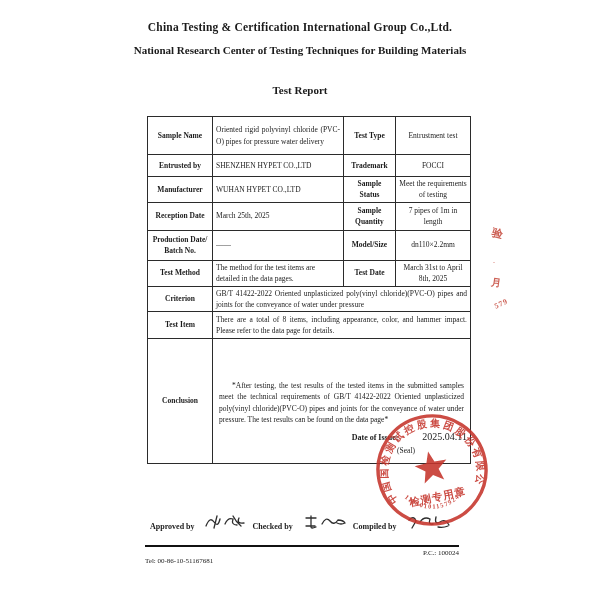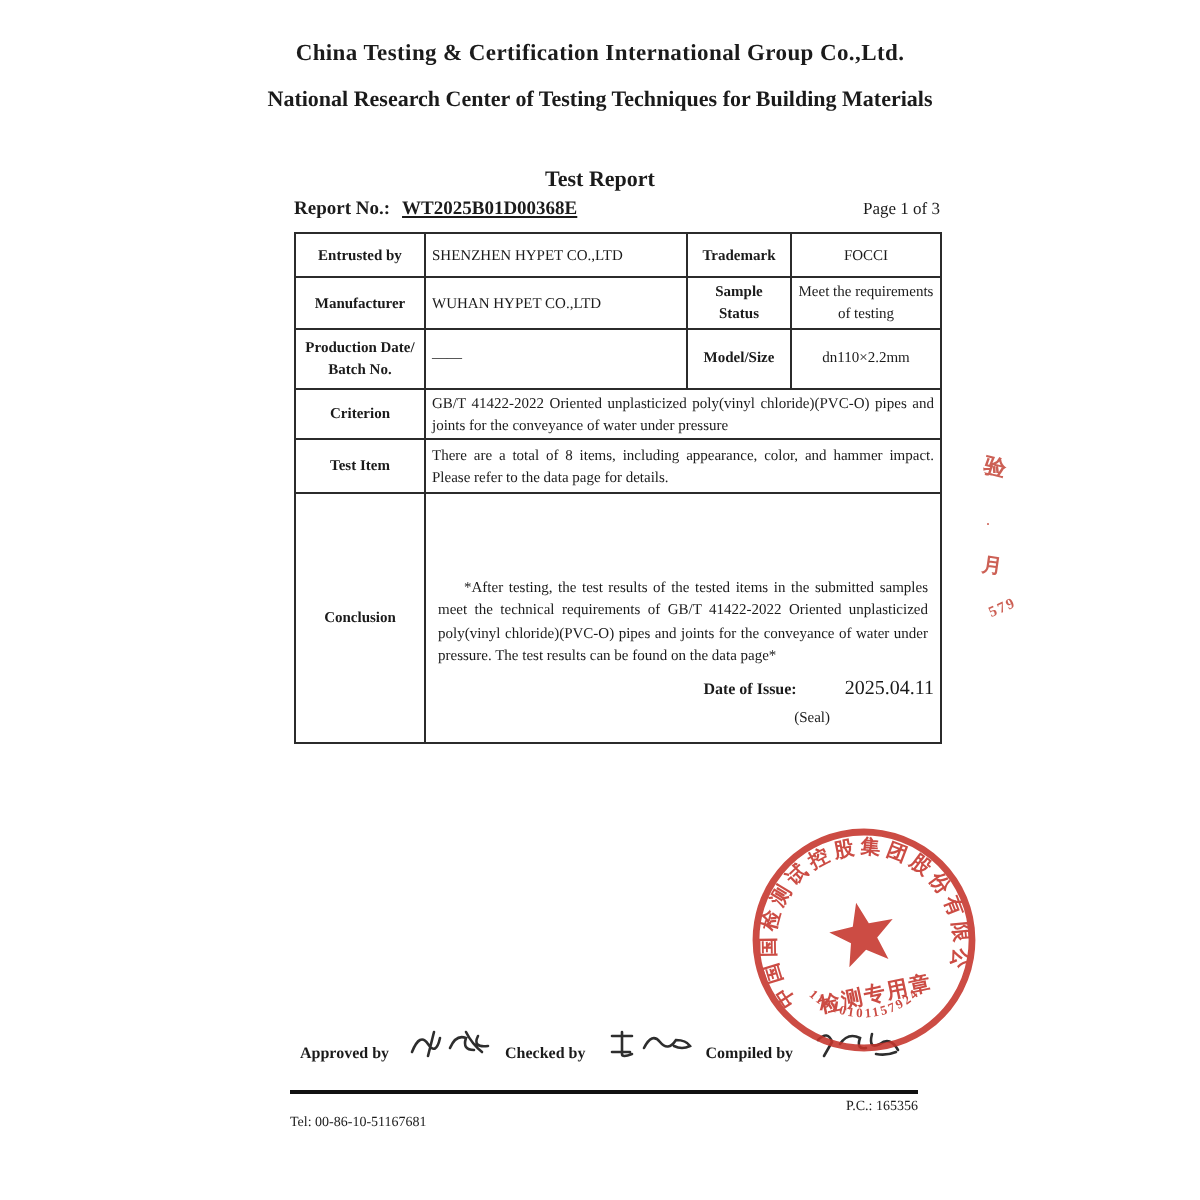--- a/index.html
+++ b/index.html
@@ -64,51 +64,64 @@
 <body>
 
 <div class="page">
 
   <div class="titles">
     <div class="company">China Testing &amp; Certification International Group Co.,Ltd.</div>
     <div class="center-title">National Research Center of Testing Techniques for Building Materials</div>
     <div class="doc-title">Test Report</div>
   </div>
 
-  <div class="report-line">
-    <span class="report-label">Report No.:</span>
-    <span class="report-number">WT2025B01D00368E</span>
-    <span class="page-indicator">Page 1 of 3</span>
-  </div>
 
   <table class="report">
     <colgroup>
         <col style="width:65px">
         <col style="width:131px">
         <col style="width:52px">
         <col style="width:75px">
       </colgroup>
     <tbody>
+        <tr class="h38">
+      <td class="lbl">Sample Name</td>
+      <td class="val j">Oriented rigid polyvinyl chloride (PVC-O) pipes for pressure water delivery</td>
+      <td class="lbl">Test Type</td>
+      <td class="val c">Entrustment test</td>
+    </tr>
     <tr class="h22">
       <td class="lbl">Entrusted by</td>
       <td class="val">SHENZHEN HYPET CO.,LTD</td>
       <td class="lbl">Trademark</td>
       <td class="val c">FOCCI</td>
     </tr>
     <tr class="h35">
       <td class="lbl">Manufacturer</td>
       <td class="val">WUHAN HYPET CO.,LTD</td>
       <td class="lbl">Sample Status</td>
       <td class="val c">Meet the requirements of testing</td>
     </tr>
+    <tr class="h28">
+      <td class="lbl">Reception Date</td>
+      <td class="val">March 25th, 2025</td>
+      <td class="lbl">Sample Quantity</td>
+      <td class="val c">7 pipes of 1m in length</td>
+    </tr>
     <tr class="h30">
       <td class="lbl">Production Date/ Batch No.</td>
       <td class="val">——</td>
       <td class="lbl">Model/Size</td>
       <td class="val c">dn110×2.2mm</td>
+    </tr>
+    <tr class="h26">
+      <td class="lbl">Test Method</td>
+      <td class="val">The method for the test items are detailed in the data pages.</td>
+      <td class="lbl">Test Date</td>
+      <td class="val c">March 31st to April 8th, 2025</td>
     </tr>
     <tr class="h24">
       <td class="lbl">Criterion</td>
       <td class="val j" colspan="3">GB/T 41422-2022 Oriented unplasticized poly(vinyl chloride)(PVC-O) pipes and joints for the conveyance of water under pressure</td>
     </tr>
     <tr class="h27">
       <td class="lbl">Test Item</td>
       <td class="val j" colspan="3">There are a total of 8 items, including appearance, color, and hammer impact. Please refer to the data page for details.</td>
     </tr>
     <tr class="h125">
@@ -135,21 +148,21 @@
       <path d="M5 5 H15 M10 3 V14 Q10 16 15 14 M5 13 H14 M21 11 Q25 3 29 8 T37 7 Q42 7 44 10 Q40 12 36 10"></path>
     </svg>
     <span class="sign-label">Compiled by</span>
     <svg class="sig" width="46" height="18" viewBox="0 0 46 18">
       <path d="M4 7 Q9 2 11 8 L7 15 M15 9 Q19 3 25 6 Q23 12 28 11 M31 4 Q29 12 35 9 Q40 5 44 12 M33 14 Q38 15 43 13"></path>
     </svg>
   </div>
 
   <div class="footer">
     <div class="footer-line1">
-      <span class="postal-code">P.C.: 165356</span>
+      <span class="postal-code">P.C.: 100024</span>
     </div>
     <div>Tel: 00-86-10-51167681</div>
   </div>
 
   <svg class="seal-wrap" viewBox="0 0 120 120">
     <defs>
       <path id="ringPath" d="M 21.5,85 A 45,45 0 1 1 98.5,85" fill="none"></path>
       <path id="numPath" d="M 25,78 A 40,40 0 0 0 95,78" fill="none"></path>
     </defs>
     <circle class="seal-ring" cx="60" cy="60" r="54"></circle>

